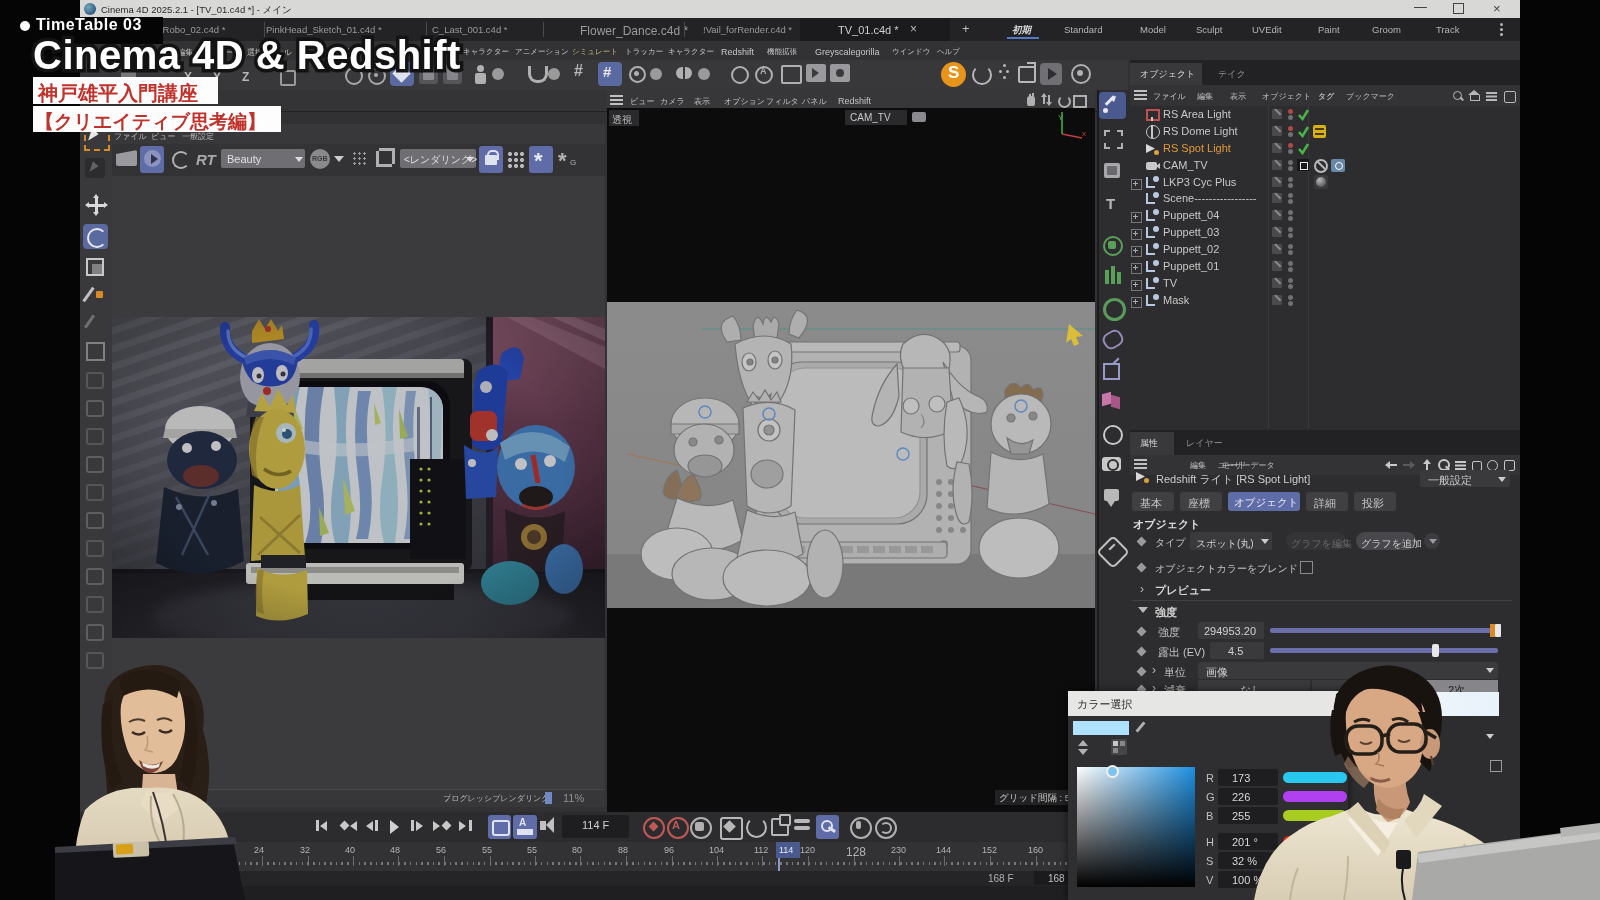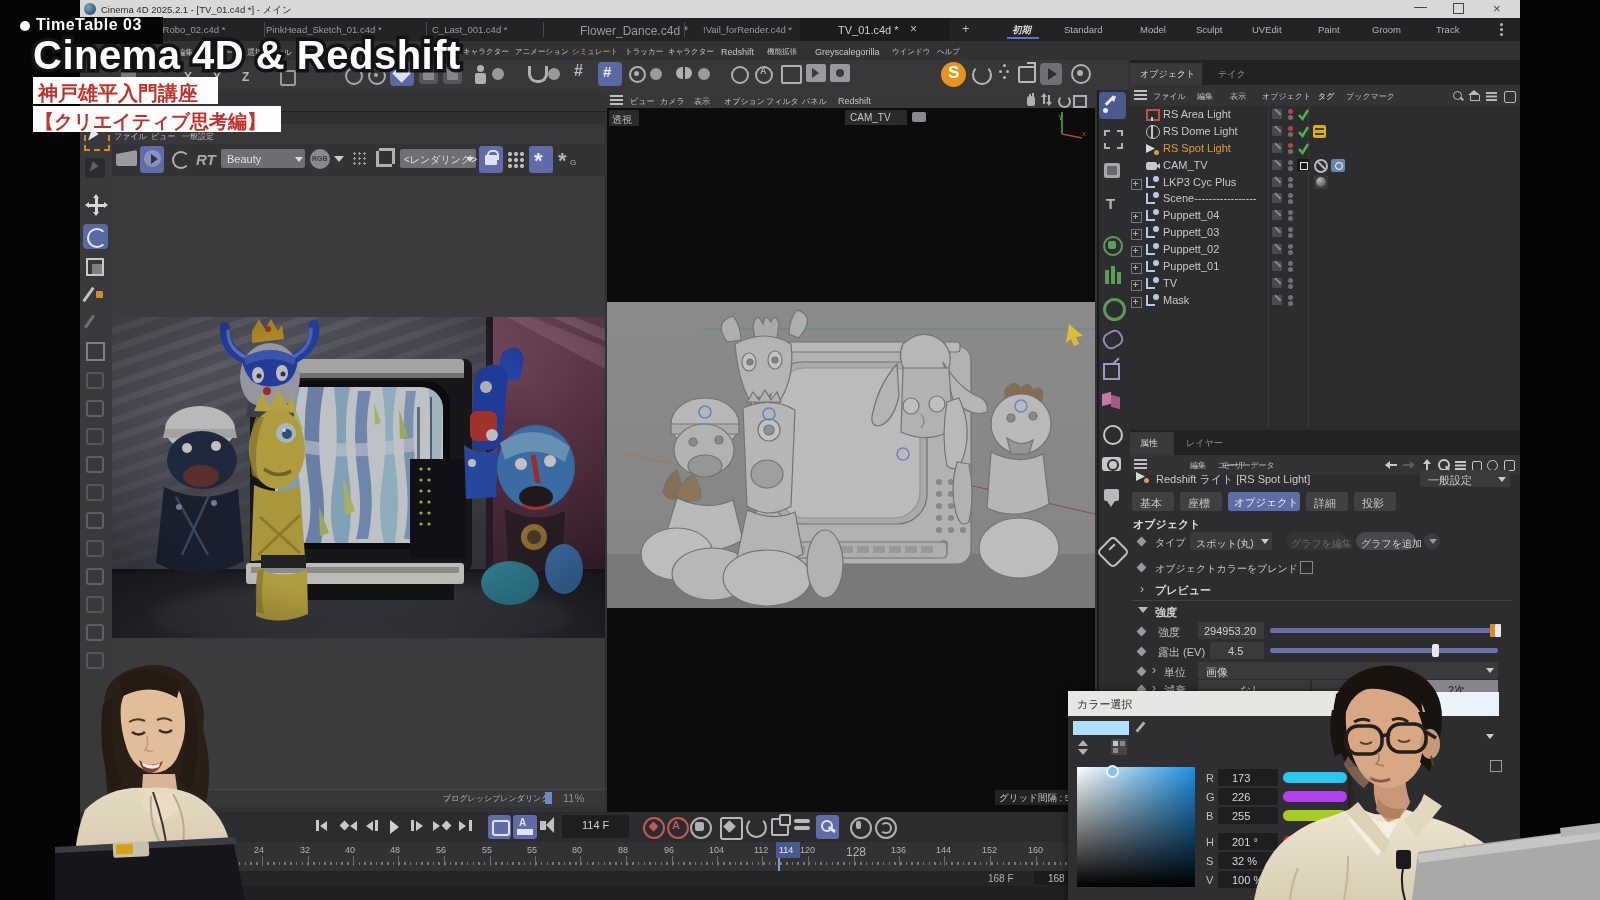--- a/index.html
+++ b/index.html
@@ -850,21 +850,21 @@
 <div class="tx" style="left:664px;top:845px;color:#b4b4b6;font-size:9px">96</div>
 <div class="a" style="left:672px;top:856px;width:1px;height:10px;background:#6a6a6e"></div>
 <div class="tx" style="left:709px;top:845px;color:#b4b4b6;font-size:9px">104</div>
 <div class="a" style="left:717px;top:856px;width:1px;height:10px;background:#6a6a6e"></div>
 <div class="tx" style="left:754px;top:845px;color:#b4b4b6;font-size:9px">112</div>
 <div class="a" style="left:762px;top:856px;width:1px;height:10px;background:#6a6a6e"></div>
 <div class="tx" style="left:800px;top:845px;color:#b4b4b6;font-size:9px">120</div>
 <div class="a" style="left:808px;top:856px;width:1px;height:10px;background:#6a6a6e"></div>
 <div class="tx" style="left:846px;top:845px;color:#b4b4b6;font-size:12px">128</div>
 <div class="a" style="left:854px;top:856px;width:1px;height:10px;background:#6a6a6e"></div>
-<div class="tx" style="left:891px;top:845px;color:#b4b4b6;font-size:9px">136</div>
+<div class="tx" style="left:891px;top:845px;color:#b4b4b6;font-size:9px">230</div>
 <div class="a" style="left:899px;top:856px;width:1px;height:10px;background:#6a6a6e"></div>
 <div class="tx" style="left:936px;top:845px;color:#b4b4b6;font-size:9px">144</div>
 <div class="a" style="left:944px;top:856px;width:1px;height:10px;background:#6a6a6e"></div>
 <div class="tx" style="left:982px;top:845px;color:#b4b4b6;font-size:9px">152</div>
 <div class="a" style="left:990px;top:856px;width:1px;height:10px;background:#6a6a6e"></div>
 <div class="tx" style="left:1028px;top:845px;color:#b4b4b6;font-size:9px">160</div>
 <div class="a" style="left:1036px;top:856px;width:1px;height:10px;background:#6a6a6e"></div>
 <div class="a" style="left:776px;top:842px;width:24px;height:16px;background:#4a5a8e"></div>
 <div class="tx" style="left:779px;top:845px;color:#e8e8f0;font-size:9px">114</div>
 <div class="a" style="left:778px;top:858px;width:2px;height:13px;background:#8a9ac8"></div>

